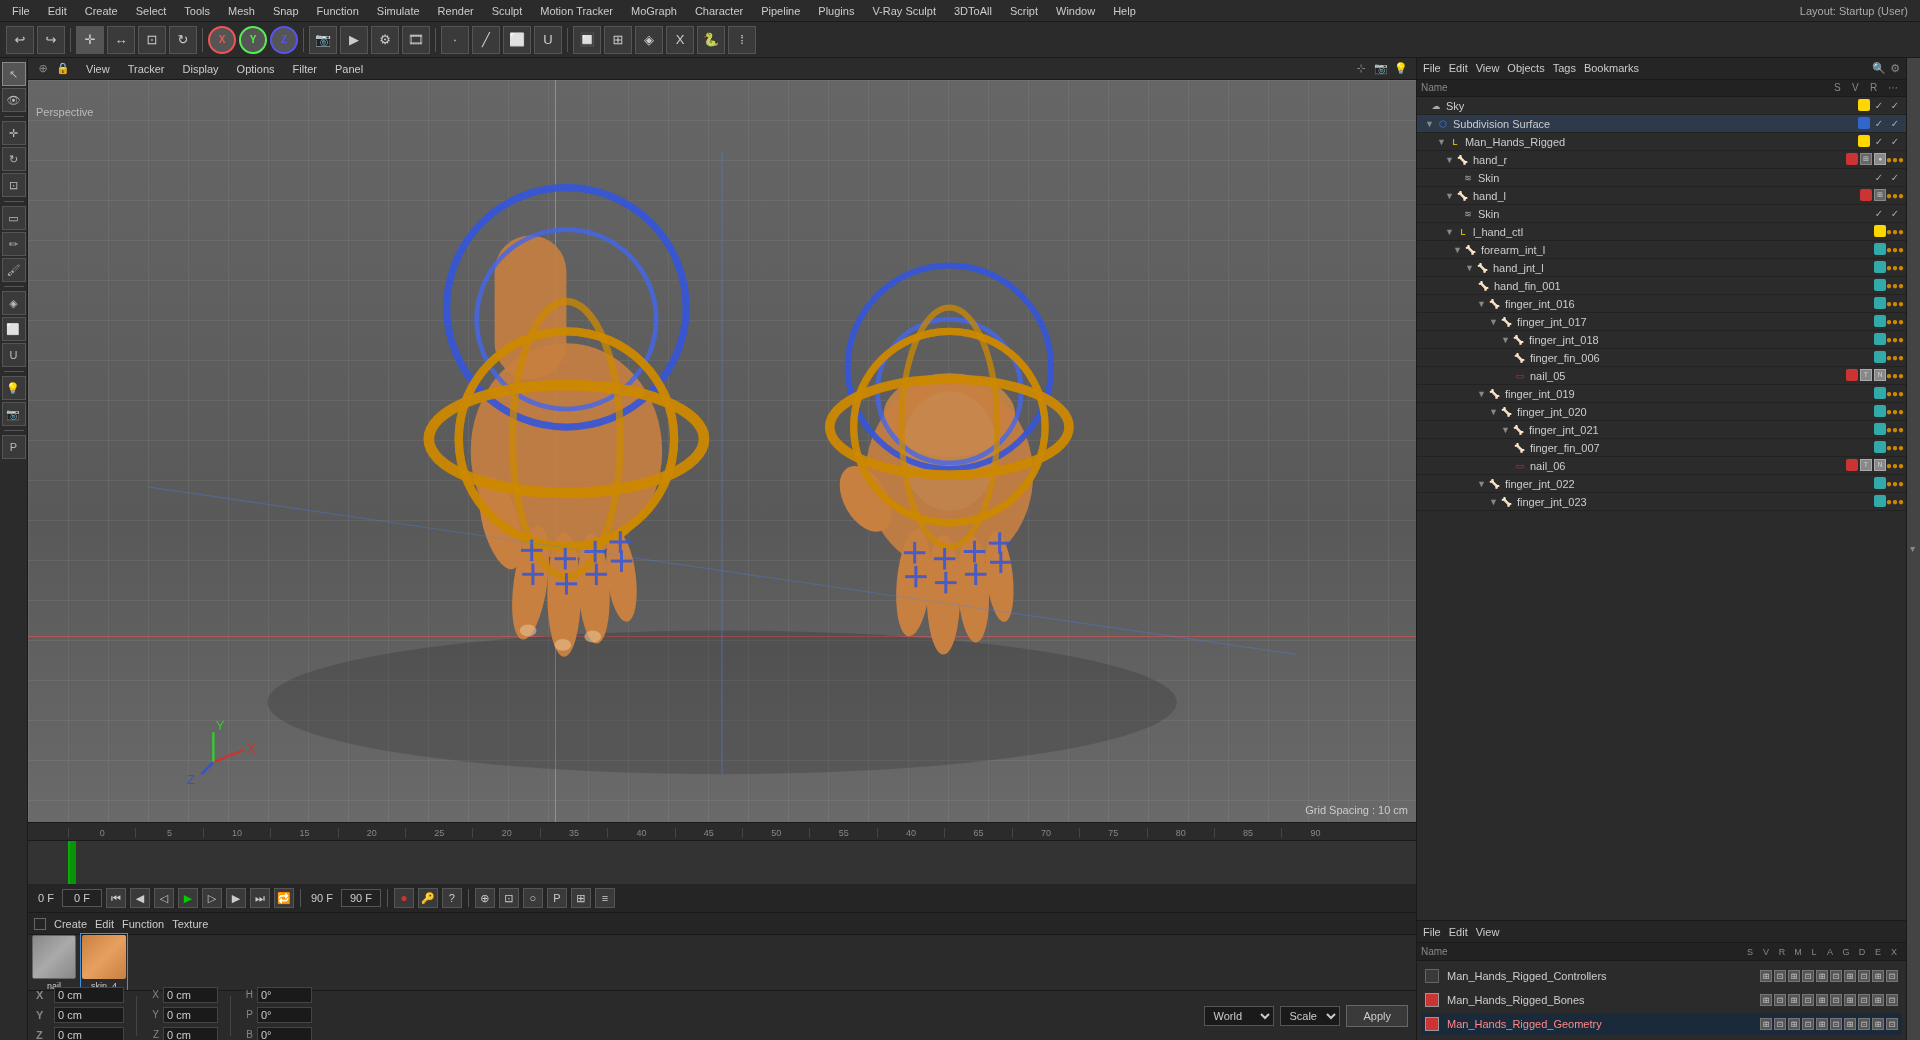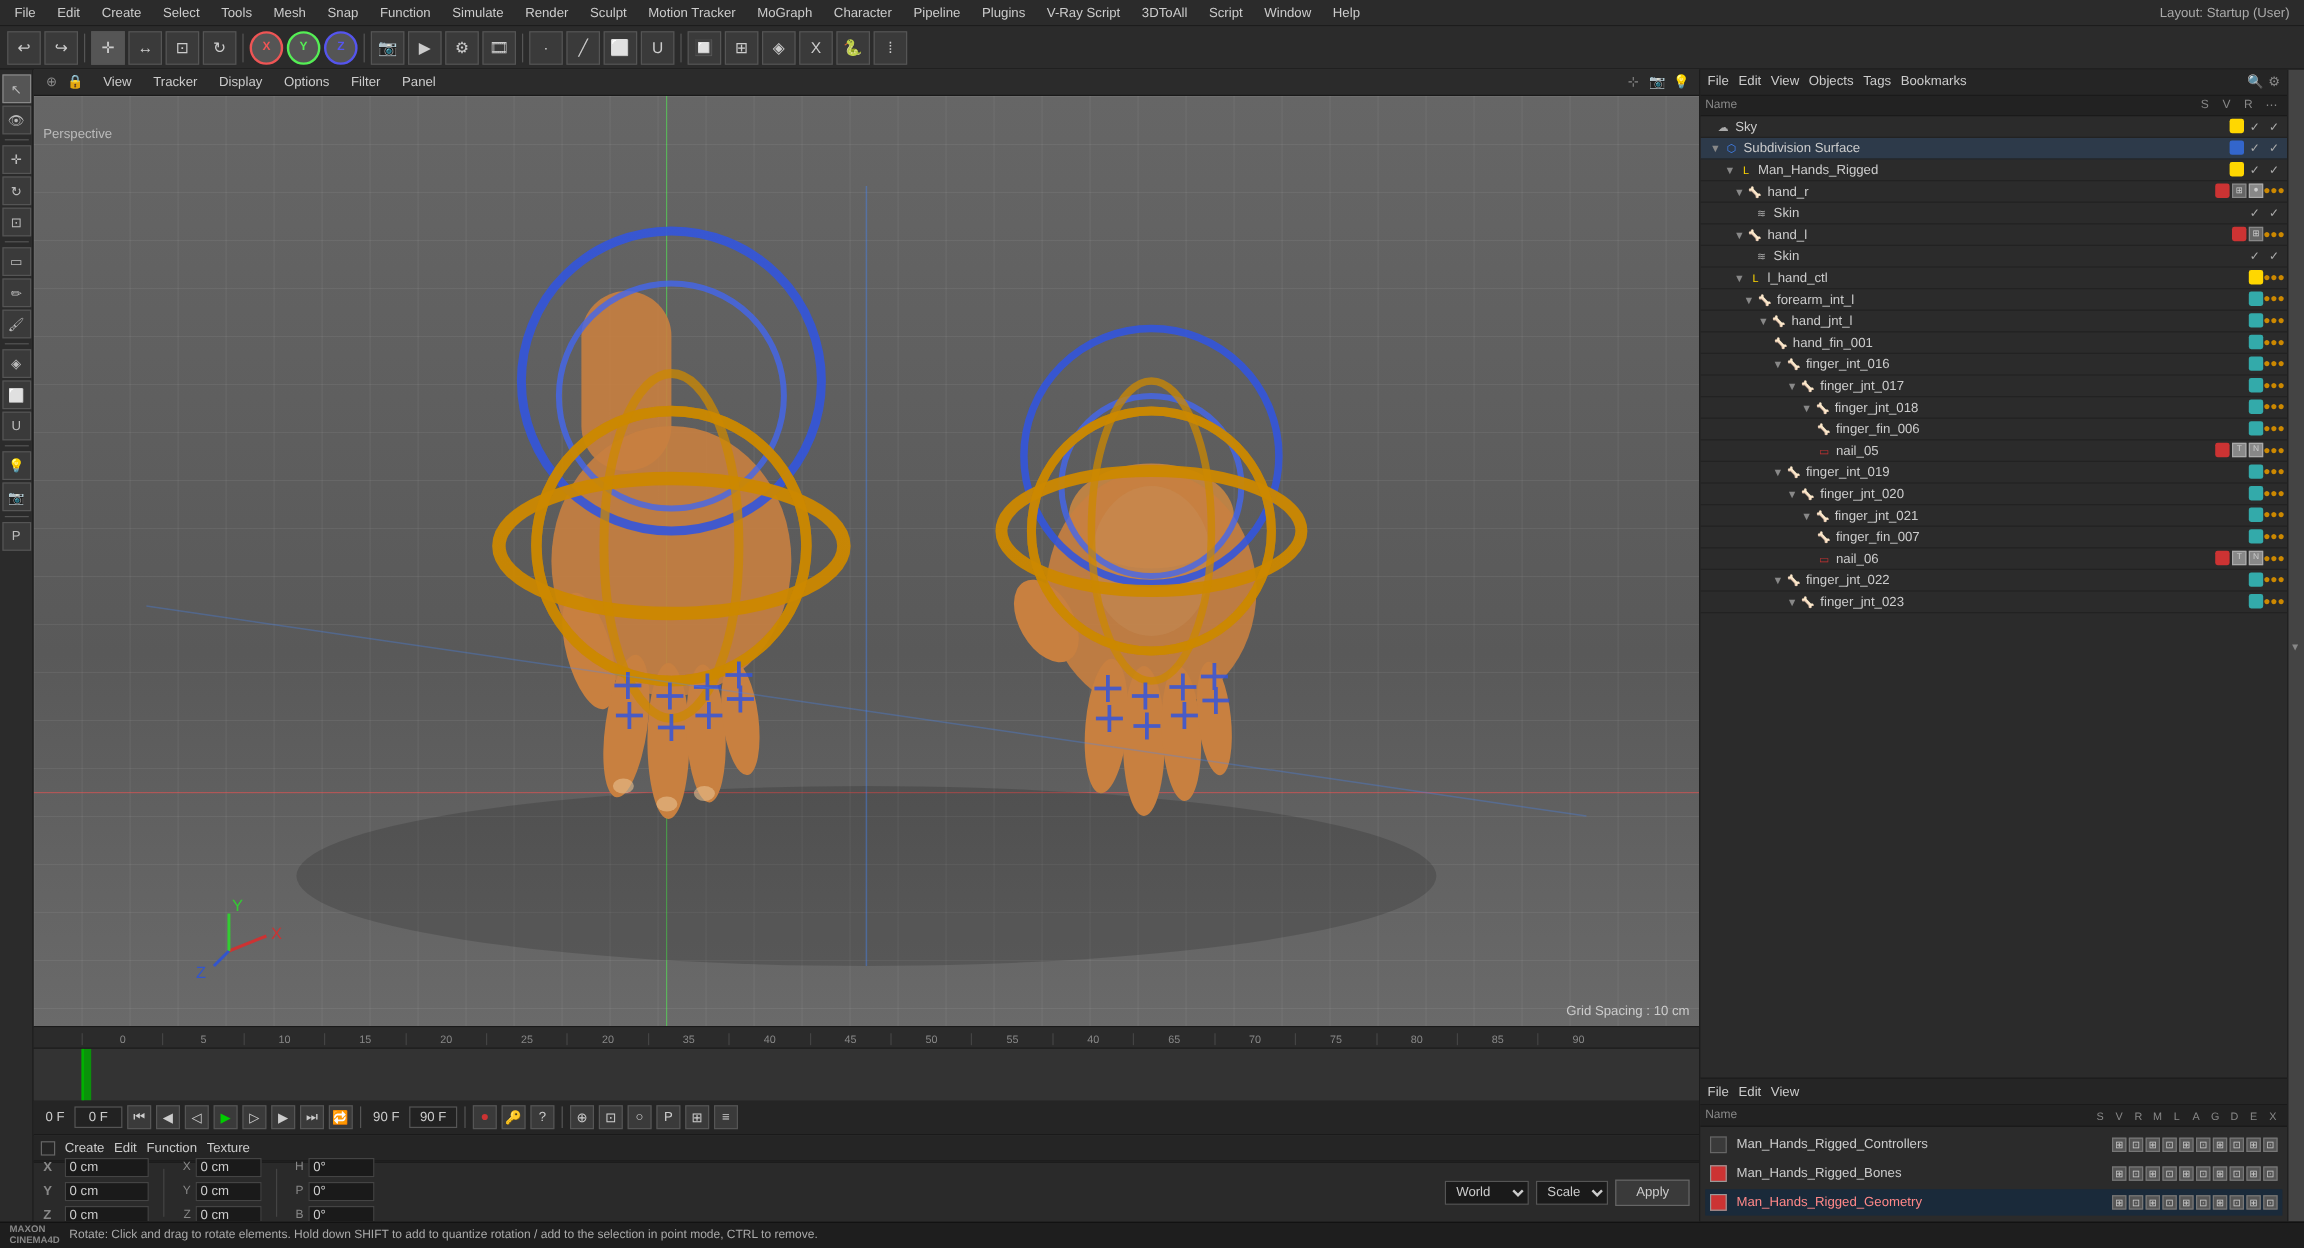--- a/index.html
+++ b/index.html
@@ -463,21 +463,21 @@
     <span class="menu-item">Snap</span>
     <span class="menu-item">Function</span>
     <span class="menu-item">Simulate</span>
     <span class="menu-item">Render</span>
     <span class="menu-item">Sculpt</span>
     <span class="menu-item">Motion Tracker</span>
     <span class="menu-item">MoGraph</span>
     <span class="menu-item">Character</span>
     <span class="menu-item">Pipeline</span>
     <span class="menu-item">Plugins</span>
-    <span class="menu-item">V-Ray Script</span>
+    <span class="menu-item">V-Ray Sculpt</span>
     <span class="menu-item">3DToAll</span>
     <span class="menu-item">Script</span>
     <span class="menu-item">Window</span>
     <span class="menu-item">Help</span>
     <span id="layout-label">Layout: Startup (User)</span>
   </div>
 
   <div id="toolbar">
 
     <div class="toolbar-btn">↩</div>
@@ -738,20 +738,32 @@
       <div style="display:flex;flex-direction:column;background:#2b2b2b;border-top:1px solid #1a1a1a;">
 
         <div id="mat-editor-header" style="height:22px;background:#252525;display:flex;align-items:center;padding:0 6px;gap:8px;border-bottom:1px solid #1a1a1a;">
           <div style="width:12px;height:12px;border:1px solid #666;cursor:pointer;"></div>
           <span class="mat-menu">Create</span>
           <span class="mat-menu">Edit</span>
           <span class="mat-menu">Function</span>
           <span class="mat-menu">Texture</span>
         </div>
 
+        <div style="height:55px;display:flex;align-items:center;padding:4px;gap:4px;background:#2b2b2b;">
+
+          <div style="display:flex;flex-direction:column;align-items:center;gap:2px;cursor:pointer;">
+            <div style="width:44px;height:44px;border:1px solid #666;background:linear-gradient(135deg,#888,#aaa,#888);border-radius:2px;"></div>
+            <span style="font-size:9px;color:#ccc;">nail</span>
+          </div>
+
+          <div style="display:flex;flex-direction:column;align-items:center;gap:2px;cursor:pointer;border:1px solid #4a90d9;padding:1px;">
+            <div style="width:44px;height:44px;background:linear-gradient(135deg,#c88040,#e8a060,#c88040);border-radius:2px;"></div>
+            <span style="font-size:9px;color:#ccc;">skin_4</span>
+          </div>
+        </div>
       </div>
 
       <div id="coord-bottom">
         <div class="coord-group-v">
           <div class="coord-row">
             <span class="coord-lbl">X</span>
             <input class="coord-inp" type="text" value="0 cm" style="">
           </div>
           <div class="coord-row">
             <span class="coord-lbl">Y</span>
@@ -1173,20 +1185,14 @@
       </div>
 
     </div>
 
     <div id="far-right-tab">
       <span style="transform:rotate(90deg);display:inline-block;">▸</span>
     </div>
 
   </div>
 
-  <div id="status-bar">
-    <div id="maxon-logo">
-      <div style="font-size:8px;line-height:1.1;color:#888;">MAXON<br>CINEMA4D</div>
-    </div>
-    <span id="status-text">Rotate: Click and drag to rotate elements. Hold down SHIFT to add to quantize rotation / add to the selection in point mode, CTRL to remove.</span>
-  </div>
 
 </div>
 
 </body></html>

